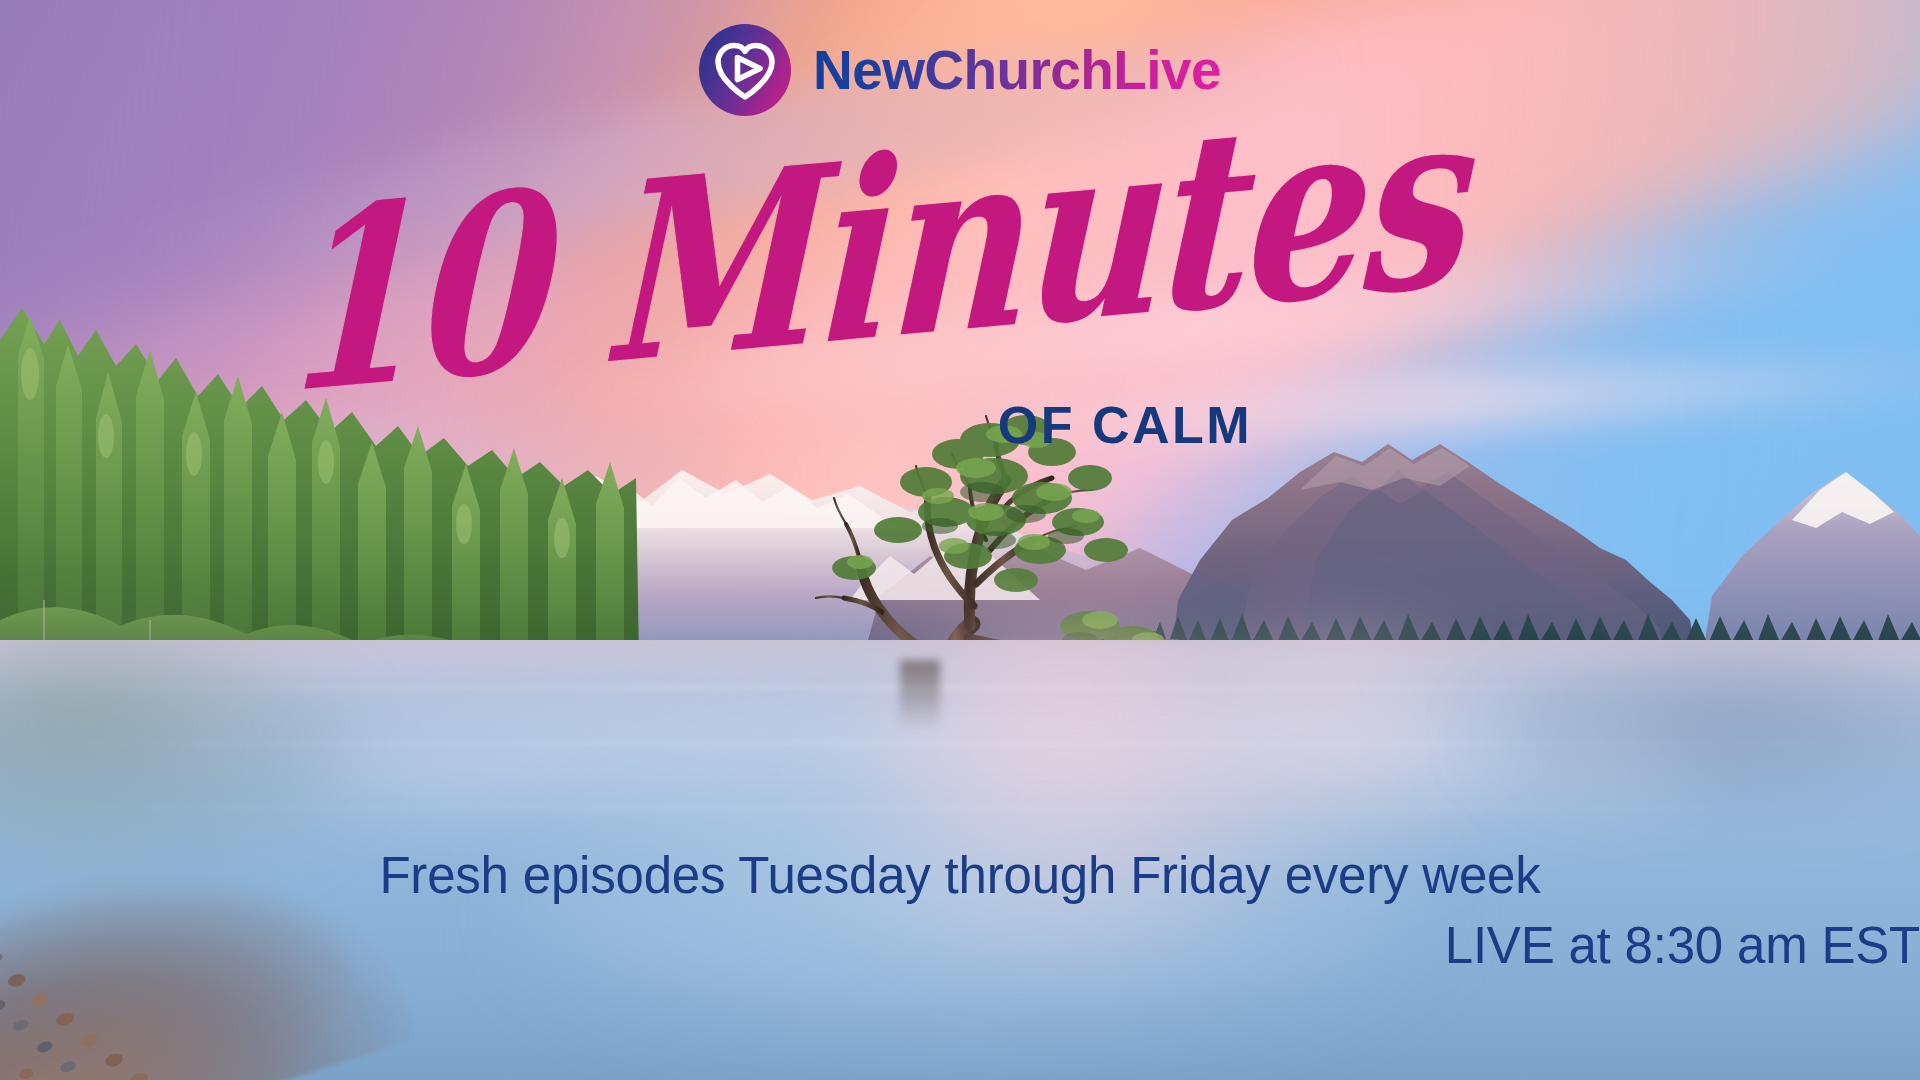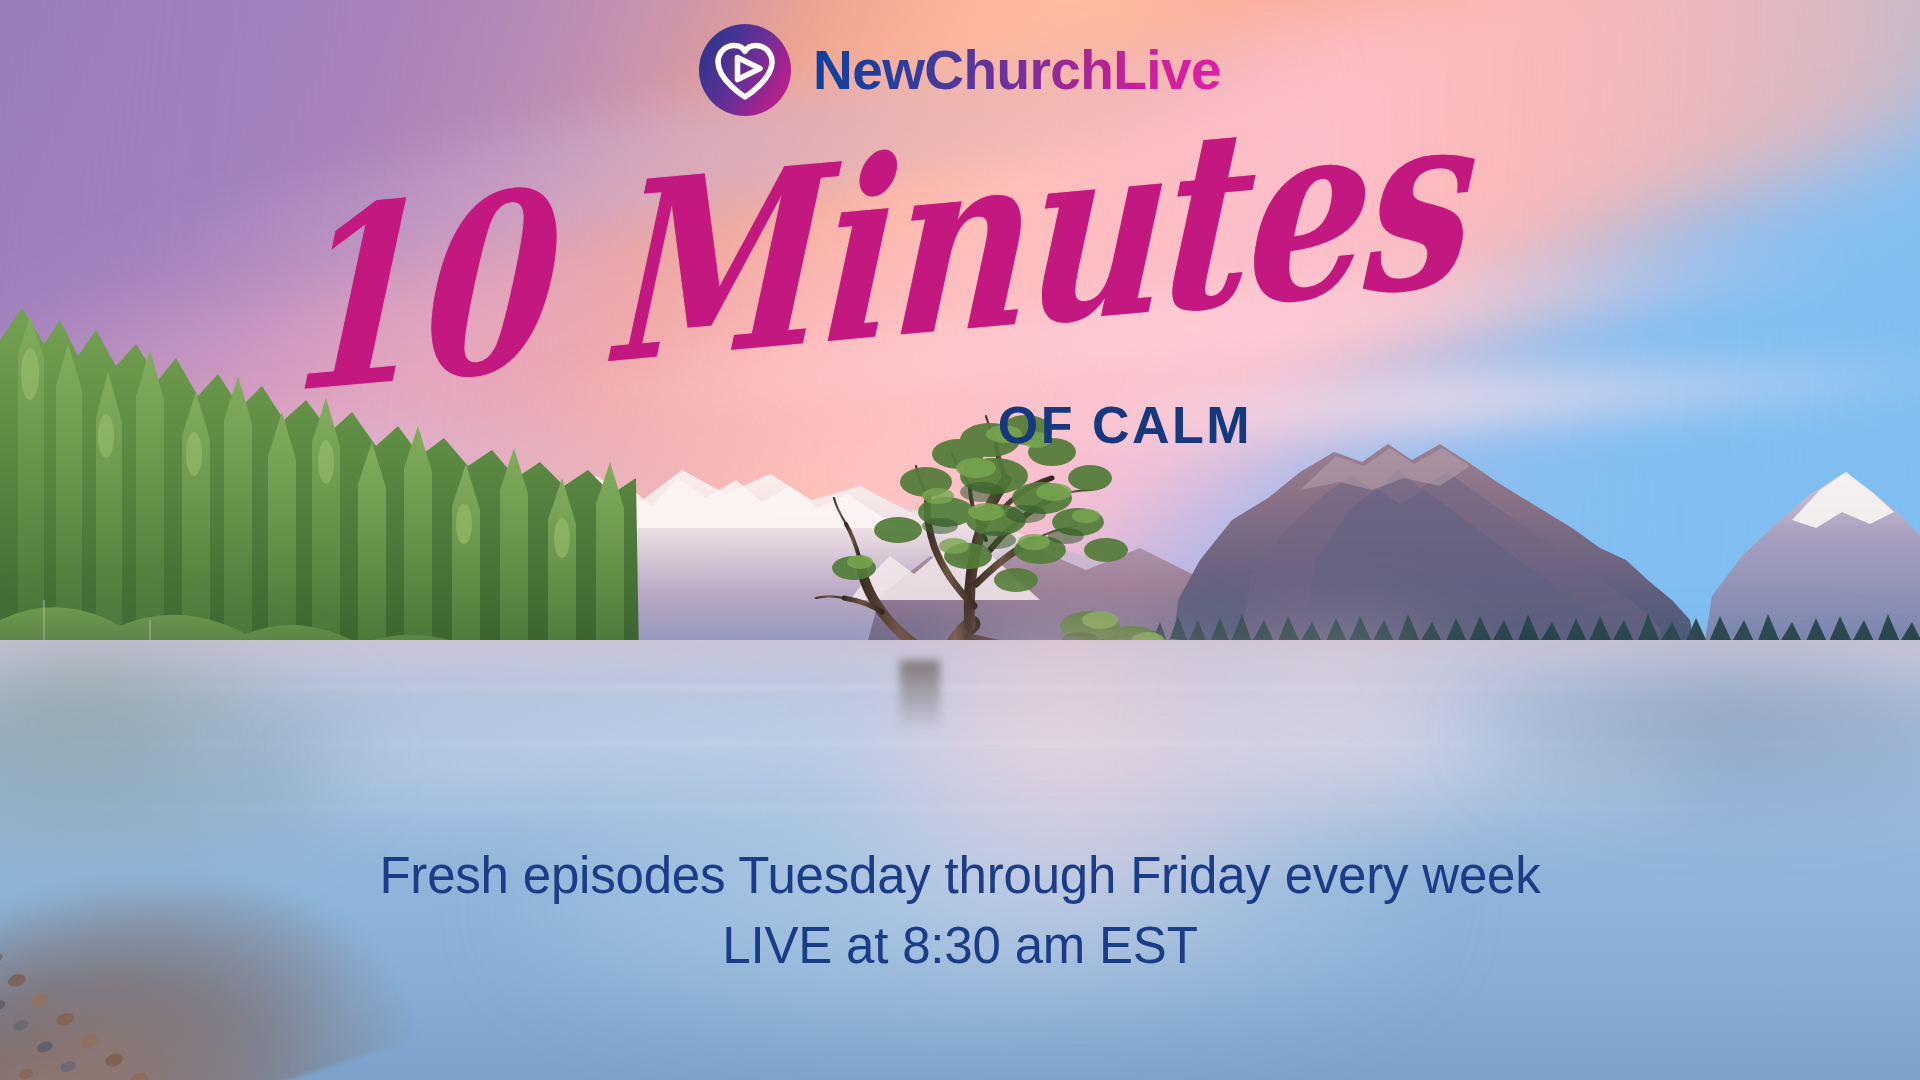--- a/index.html
+++ b/index.html
@@ -217,20 +217,21 @@
   .footer{
     position:absolute; left:0; top:845px; width:1920px; text-align:center;
     pointer-events:none;
   }
   .footer .l1{
     font-size:51px; color:#1b3c87; letter-spacing:-.2px; line-height:1.22;
   }
   .footer .l2{
     font-size:51px; color:#1b3c87; letter-spacing:-.2px; line-height:1.22;
     margin-top:8px;
+    text-align:right;
   }
 </style>
 </head>
 <body>
 
 <div class="stage">
 
   <div class="sky"></div>
   <div class="sky-band band-mauve-left"></div>
   <div class="sky-band band-salmon"></div>

